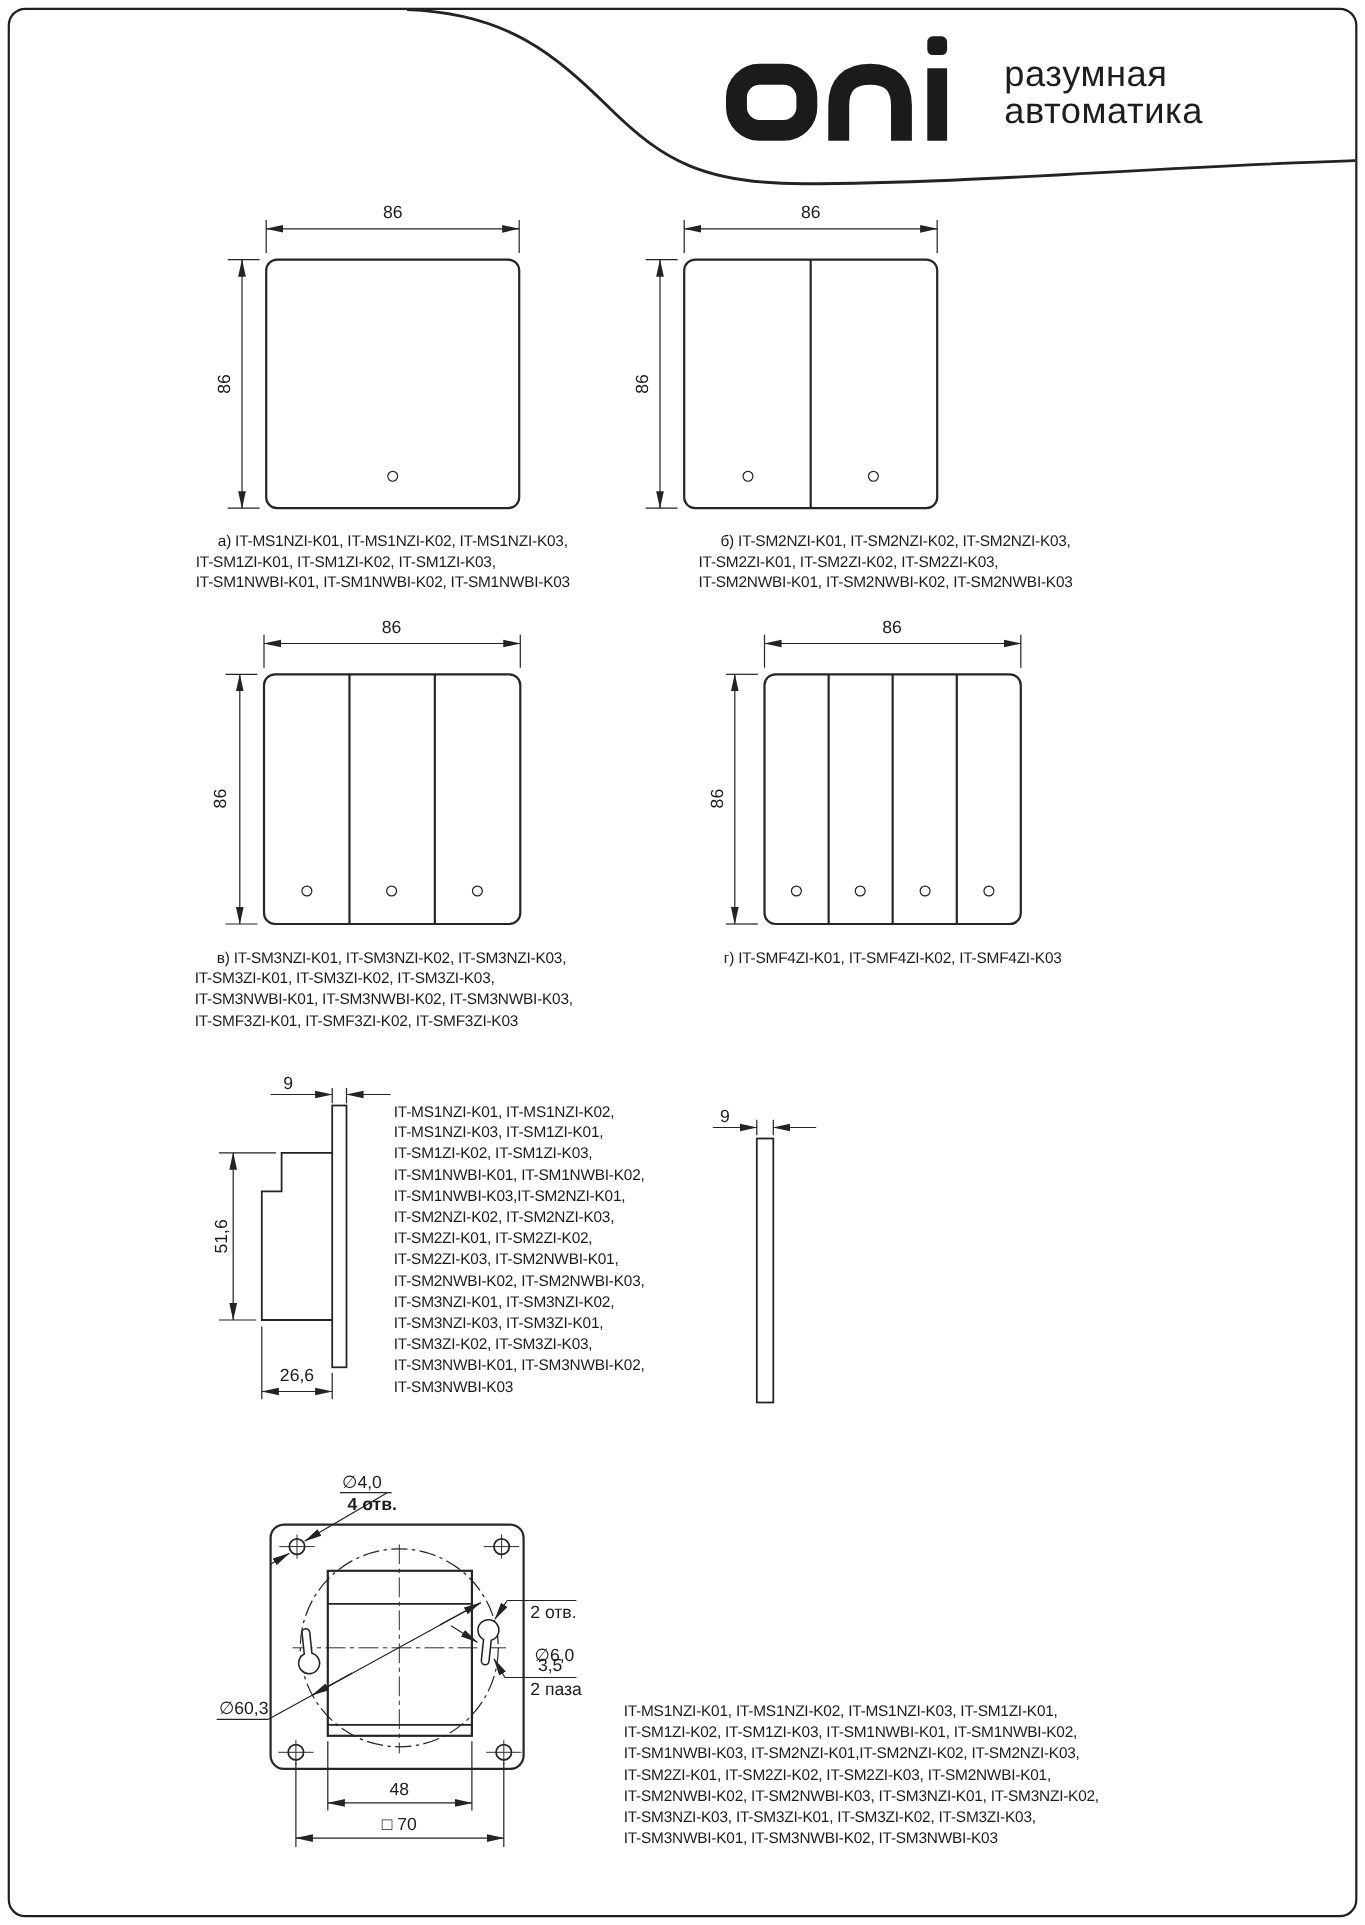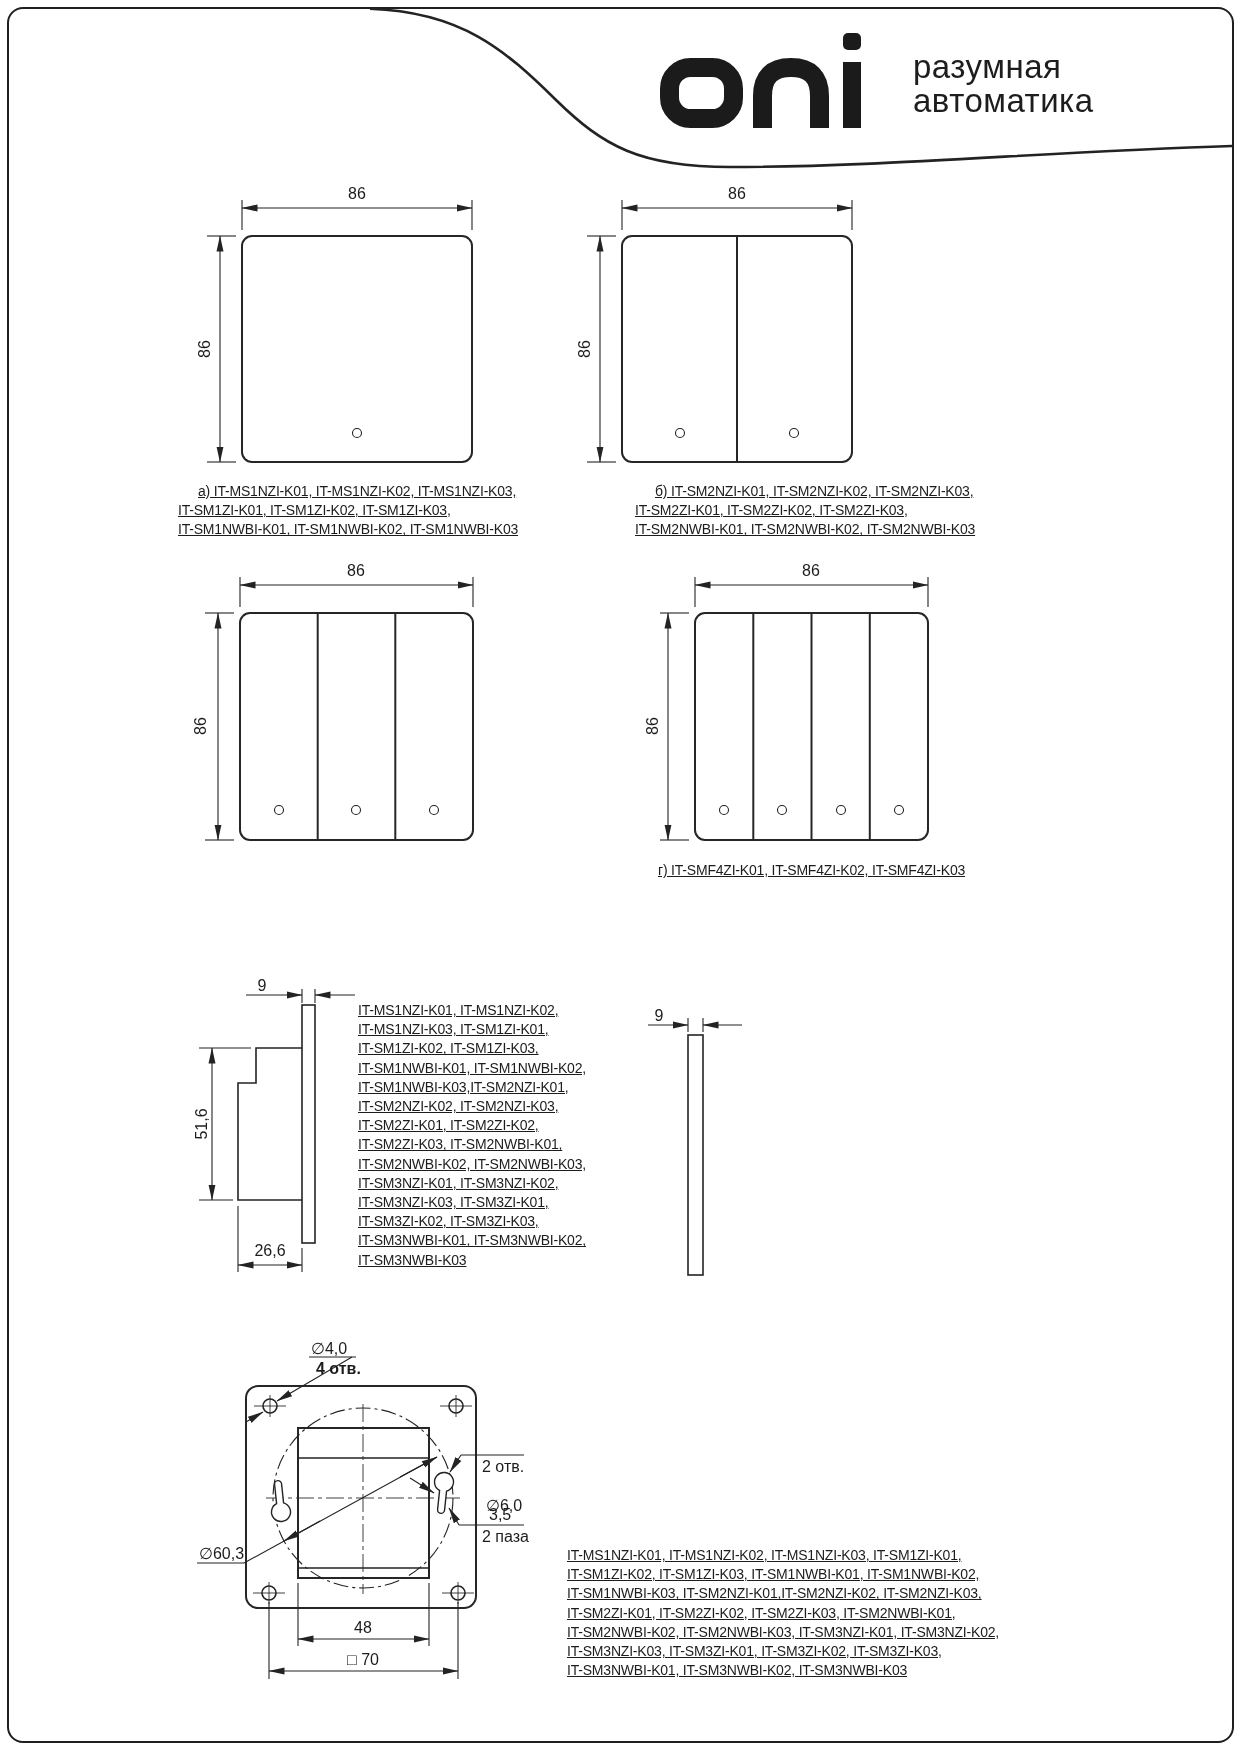--- a/index.html
+++ b/index.html
@@ -18,21 +18,21 @@
   svg .ln2  { stroke:#262626; fill:none; stroke-width:2px; }
   svg .thin { stroke:#2a2a2a; fill:none; stroke-width:0.9px; }
   svg .logo { stroke:#1b1b1b; fill:none; }
   svg .keyh { stroke:#232323; fill:#ffffff; stroke-width:1.4px; }
   marker path { fill:#232323; stroke:none; }
   .lbl { position:absolute; font-size:16px; line-height:16px; white-space:nowrap; color:#1c1c1c; }
   .ctr { text-align:center; }
   .rot { transform:rotate(-90deg); transform-origin:center; }
   .cap {
     position:absolute; font-size:14px; line-height:19.2px; letter-spacing:-0.2px;
-    white-space:pre-line; color:#1c1c1c;text-decoration:underline;
+    white-space:pre-line; color:#1c1c1c;
   }
   .ind { text-indent:20px; }
   .tagline { position:absolute; left:913px; top:50px; font-size:33px; line-height:34px;
     letter-spacing:0.5px; color:#1d1d1d; }
   .sr { position:absolute; width:1px; height:1px; overflow:hidden; clip-path:inset(100%); }
 </style>
 </head>
 <body>
 
 <div class="page">
@@ -203,20 +203,24 @@
   <div class="lbl ctr rot" style="left:181px;top:718px;width:40px;">86</div>
   <div class="lbl ctr" style="left:791px;top:563px;width:40px;">86</div>
   <div class="lbl ctr rot" style="left:633px;top:718px;width:40px;">86</div>
 
   <div class="cap ind" style="left:178px;top:482px;width:440px;">а) IT-MS1NZI-K01, IT-MS1NZI-K02, IT-MS1NZI-K03,
 IT-SM1ZI-K01, IT-SM1ZI-K02, IT-SM1ZI-K03,
 IT-SM1NWBI-K01, IT-SM1NWBI-K02, IT-SM1NWBI-K03</div>
   <div class="cap ind" style="left:635px;top:482px;width:440px;">б) IT-SM2NZI-K01, IT-SM2NZI-K02, IT-SM2NZI-K03,
 IT-SM2ZI-K01, IT-SM2ZI-K02, IT-SM2ZI-K03,
 IT-SM2NWBI-K01, IT-SM2NWBI-K02, IT-SM2NWBI-K03</div>
+  <div class="cap ind" style="left:177px;top:861px;width:440px;">в) IT-SM3NZI-K01, IT-SM3NZI-K02, IT-SM3NZI-K03,
+IT-SM3ZI-K01, IT-SM3ZI-K02, IT-SM3ZI-K03,
+IT-SM3NWBI-K01, IT-SM3NWBI-K02, IT-SM3NWBI-K03,
+IT-SMF3ZI-K01, IT-SMF3ZI-K02, IT-SMF3ZI-K03</div>
   <div class="cap" style="left:658px;top:861px;width:440px;">г) IT-SMF4ZI-K01, IT-SMF4ZI-K02, IT-SMF4ZI-K03</div>
 
   <div class="lbl ctr" style="left:252px;top:978px;width:20px;">9</div>
   <div class="lbl ctr rot" style="left:172px;top:1116px;width:60px;">51,6</div>
   <div class="lbl ctr" style="left:240px;top:1243px;width:60px;">26,6</div>
   <div class="lbl ctr" style="left:649px;top:1008px;width:20px;">9</div>
 
   <div class="cap" style="left:358px;top:1001px;width:300px;">IT-MS1NZI-K01, IT-MS1NZI-K02,
 IT-MS1NZI-K03, IT-SM1ZI-K01,
 IT-SM1ZI-K02, IT-SM1ZI-K03,

